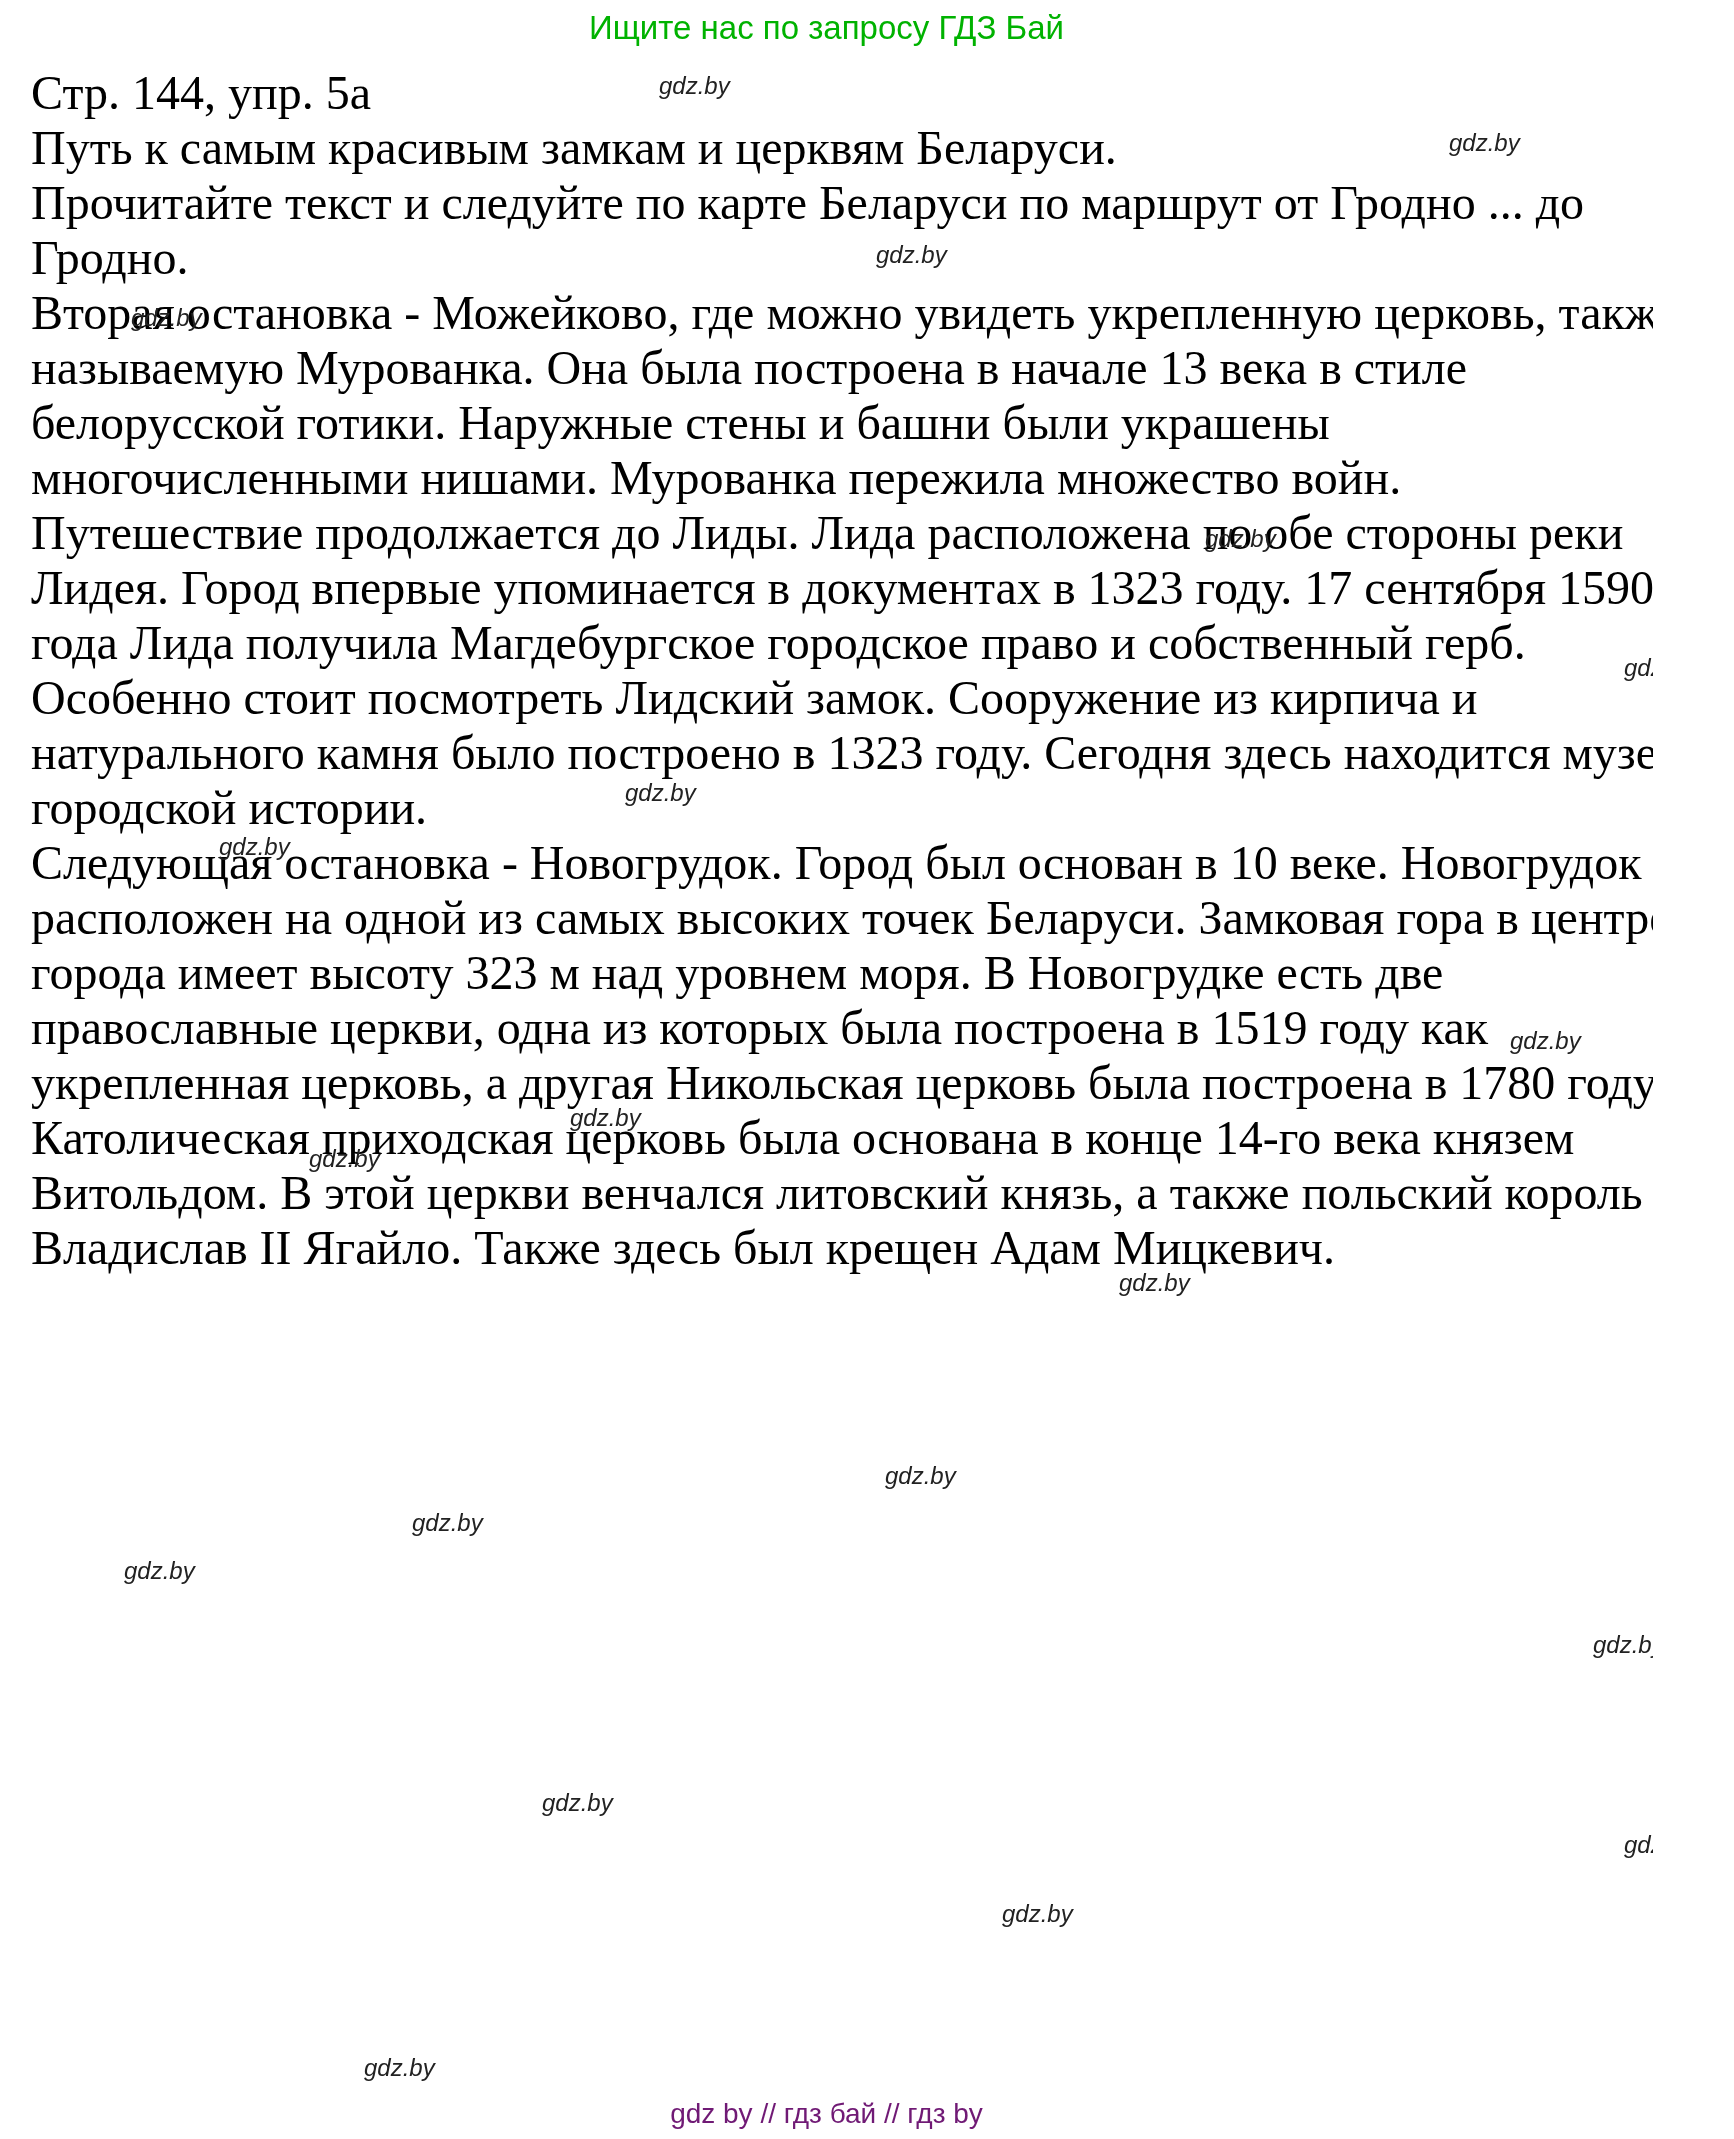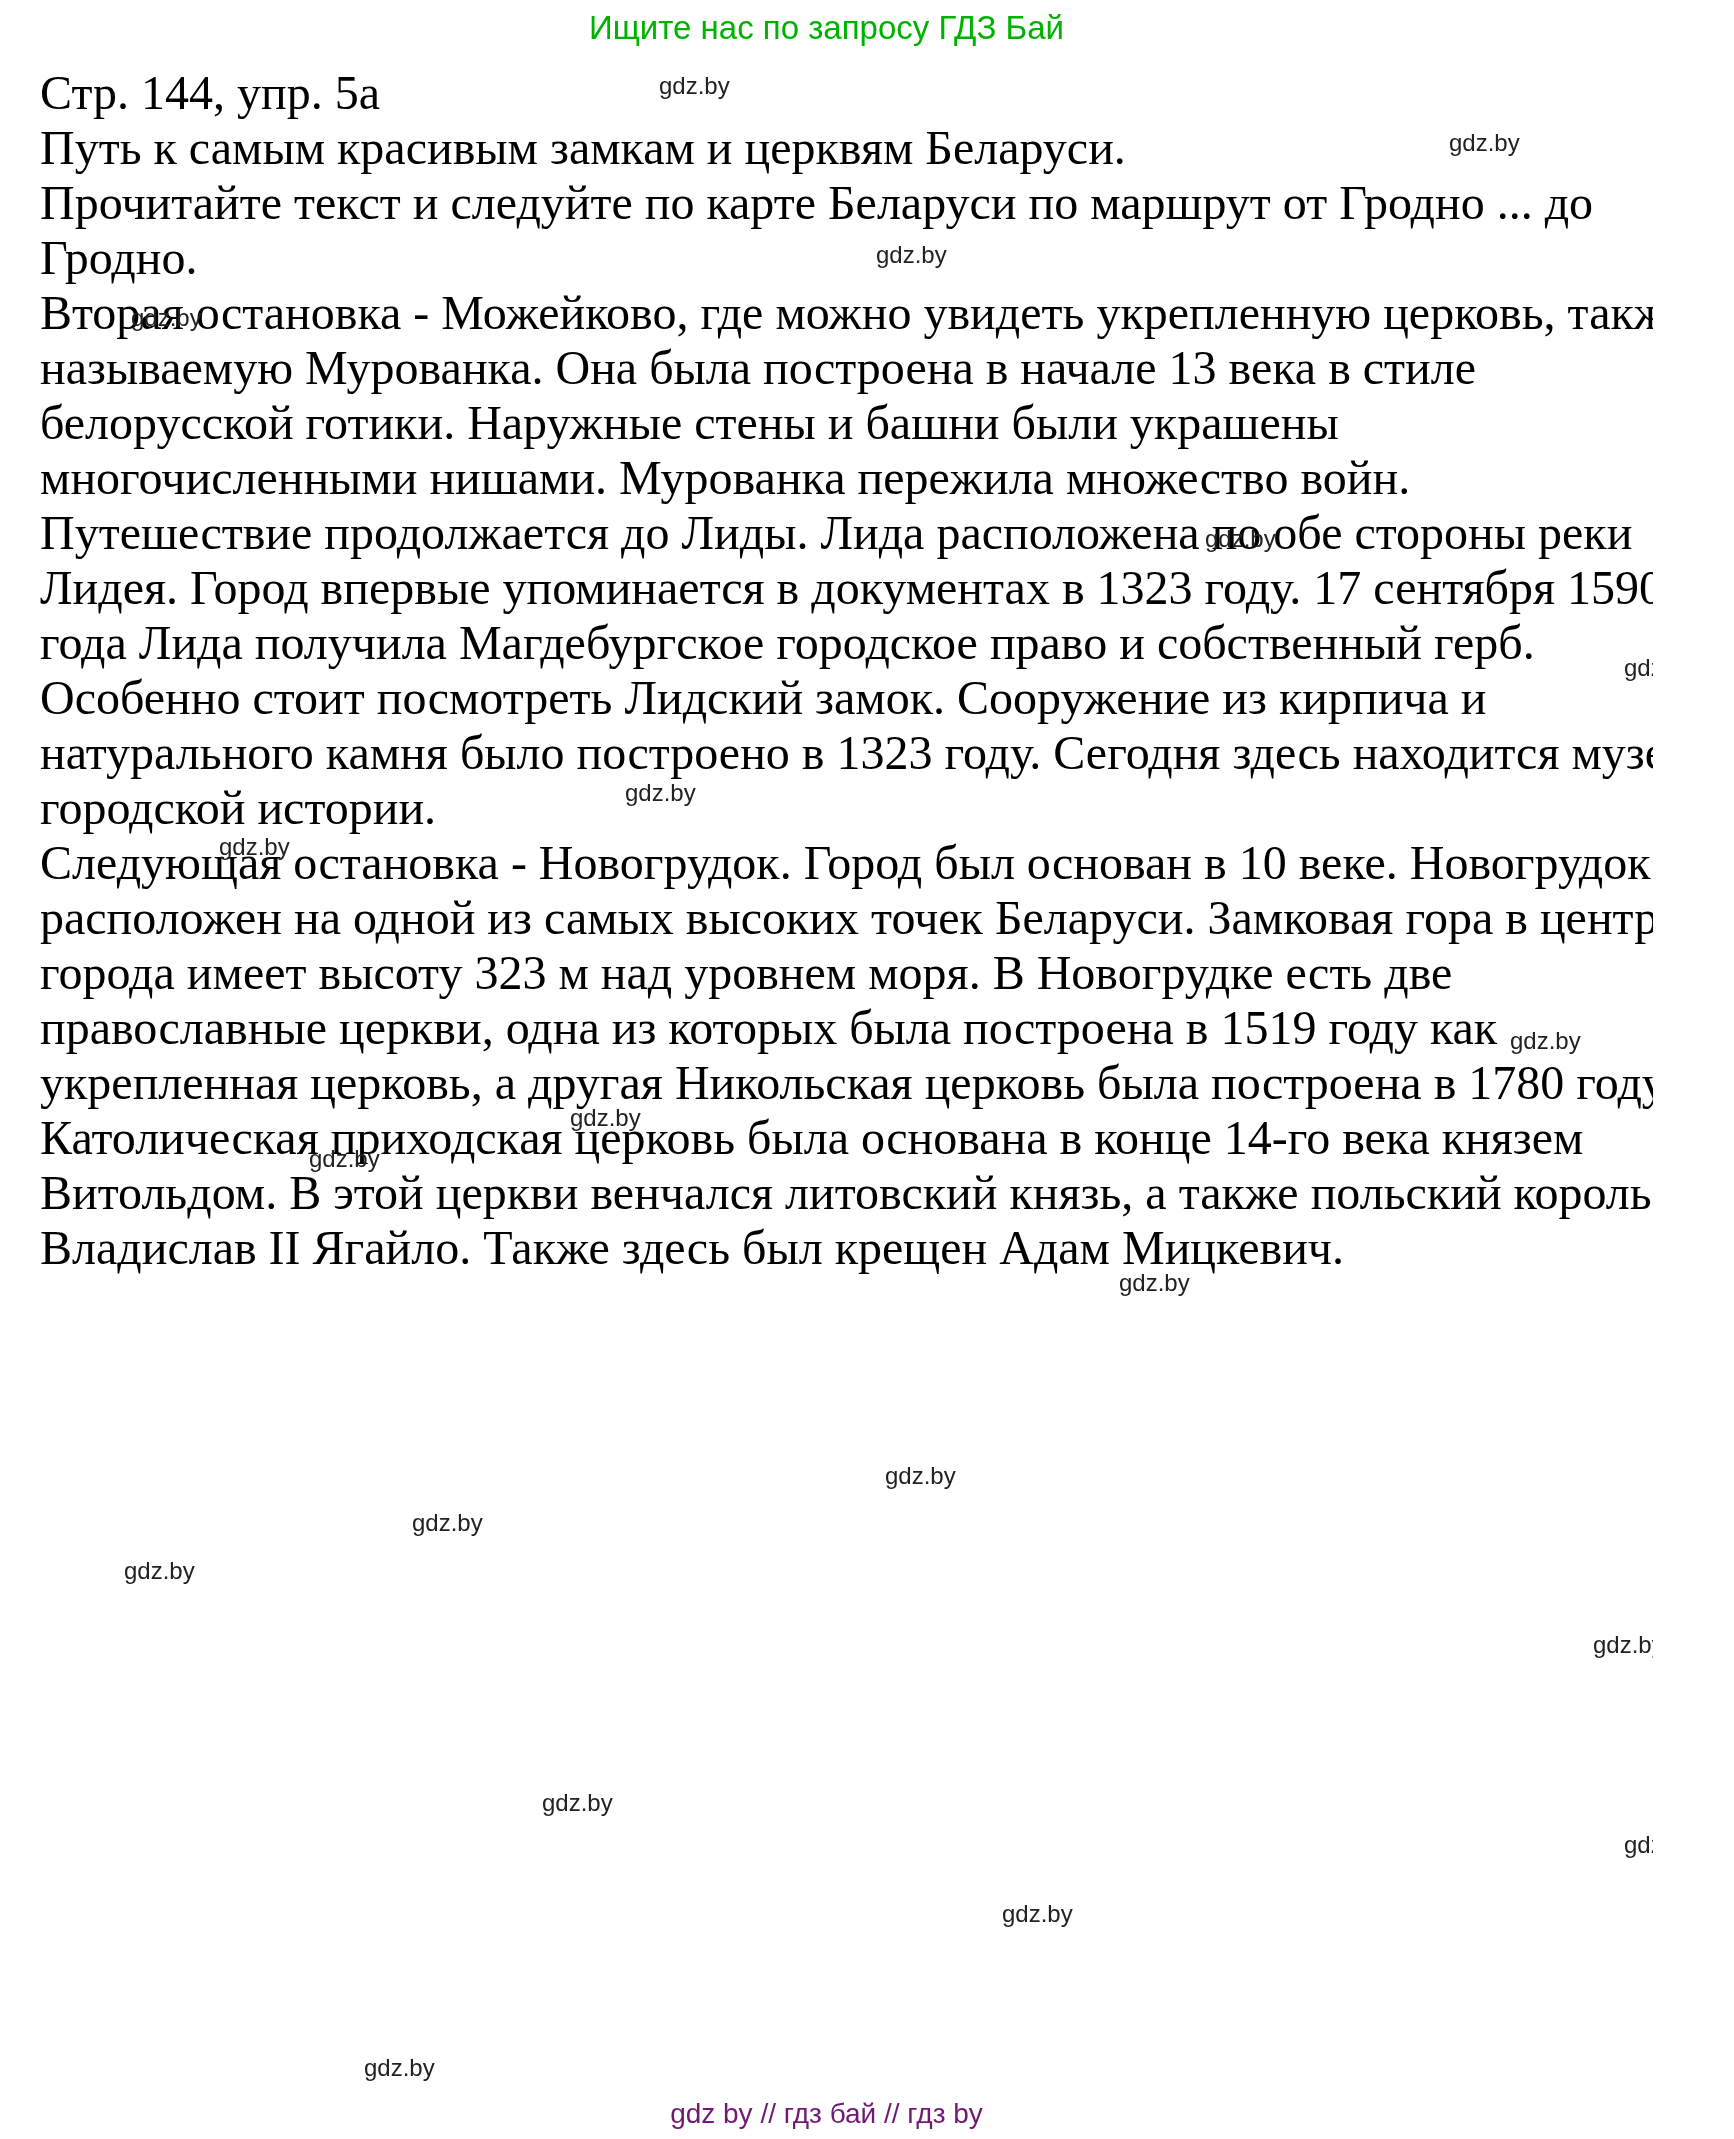--- a/index.html
+++ b/index.html
@@ -22,41 +22,42 @@
       left: 0;
       width: 100%;
       text-align: center;
       font-family: "Liberation Sans", sans-serif;
       font-size: 33px;
       color: #00b200;
     }
     .content {
       position: absolute;
       top: 65px;
-      left: 40px;
+      left: 31px;
       width: 1673px;
       font-size: 48px;
       line-height: 55px;
       text-align: left;
     }
     .content p {
       margin: 0;
       padding: 0;
     }
     .mt-blank  { margin-top: 55px; }   
     .mt-p3     { margin-top: 103px; }  
     .mt-p4     { margin-top: 62px; }   
     .mt-p5     { margin-top: 83px; }   
     .wm {
       position: absolute;
       font-family: "Liberation Sans", sans-serif;
       font-size: 24px;
       line-height: 24px;
       color: #222222;
       white-space: nowrap;
+      font-style: italic;
     }
     .footer {
       position: absolute;
       bottom: 10.3px;
       left: 0;
       width: 100%;
       text-align: center;
       font-family: "Liberation Sans", sans-serif;
       font-size: 28px;
       color: #701a75;

